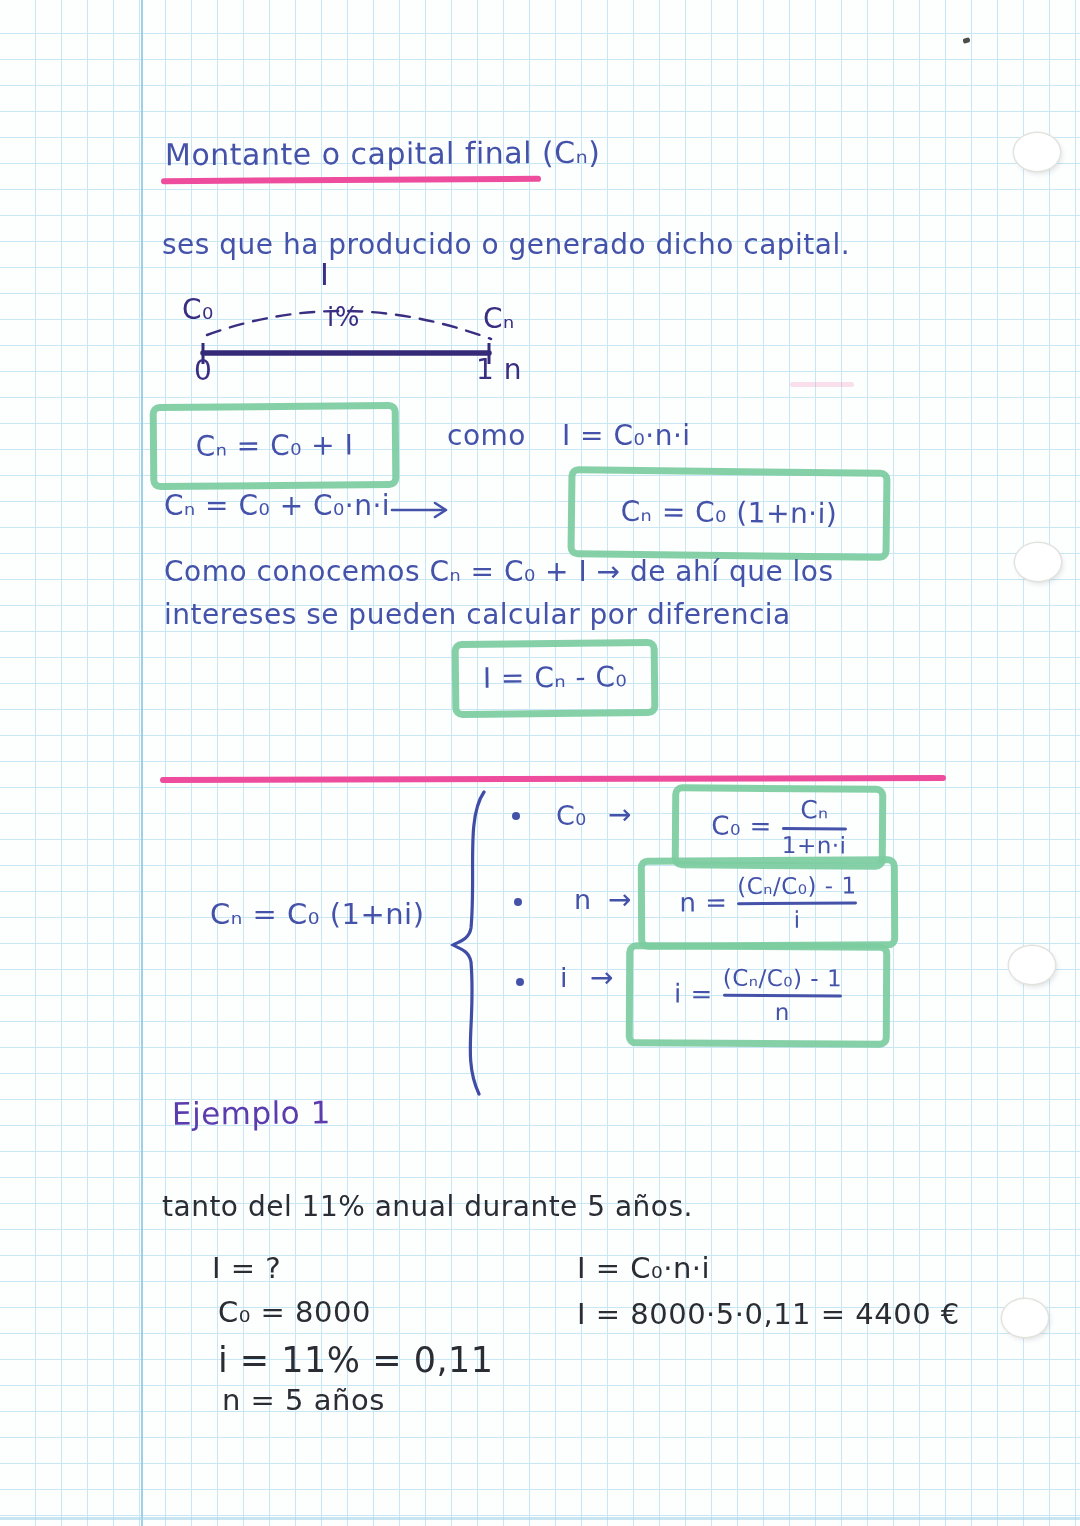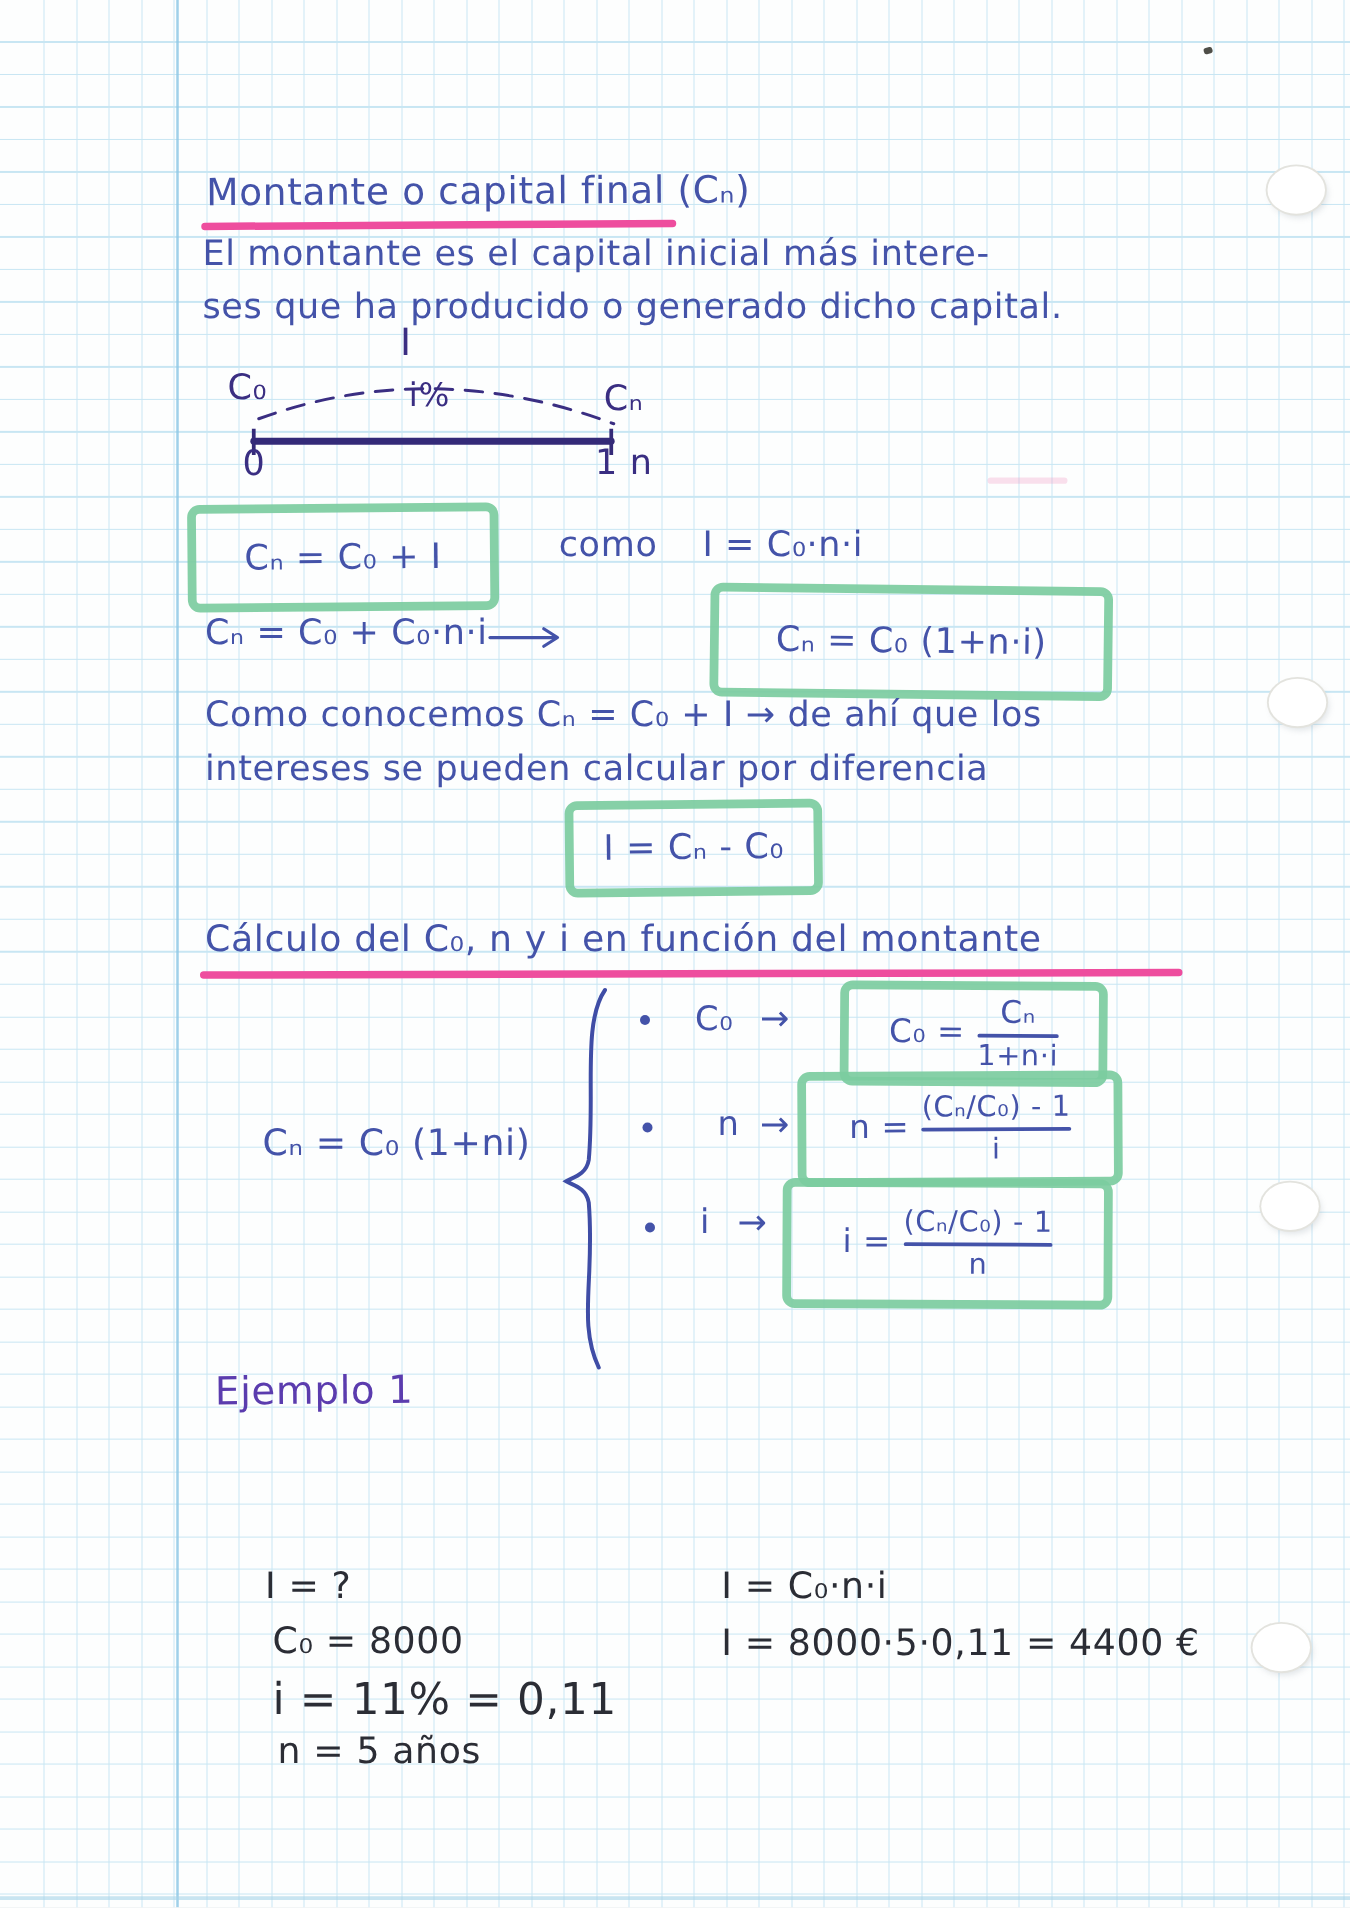--- a/index.html
+++ b/index.html
@@ -42,21 +42,20 @@
   <div class="hole" style="left:1015px;top:543px"></div>
   <div class="hole" style="left:1009px;top:946px"></div>
   <div class="hole" style="left:1002px;top:1299px"></div>
 
   <div class="speck"></div>
   <div class="smudge"></div>
 
   <div class="hw" style="left:165px;top:137px;font-size:30px;transform:rotate(-0.3deg)">Montante o capital final (Cₙ)</div>
   <div class="underline" style="left:161px;top:177px;width:380px;transform:rotate(-0.35deg)"></div>
 
-  <div class="hw" style="left:162px;top:187px;font-size:28px">El montante es el capital inicial más intere-</div>
   <div class="hw" style="left:162px;top:229px;font-size:28px">ses que ha producido o generado dicho capital.</div>
 
   <div class="hw purple" style="left:320px;top:258px;font-size:30px">I</div>
   <svg style="position:absolute;left:193px;top:283px" width="310" height="84" viewBox="0 0 310 84">
     <path d="M 14 52 Q 152 2 298 56" fill="none" stroke="#3a2e82" stroke-width="2.4" stroke-dasharray="14 10" stroke-linecap="round"></path>
     <line x1="10" y1="70" x2="296" y2="70" stroke="#342a78" stroke-width="5.5" stroke-linecap="round"></line>
     <line x1="10" y1="60" x2="10" y2="81" stroke="#342a78" stroke-width="3"></line>
     <line x1="296" y1="60" x2="296" y2="81" stroke="#342a78" stroke-width="3"></line>
   </svg>
   <div class="hw purple" style="left:182px;top:294px;font-size:28px">C₀</div>
@@ -84,21 +83,20 @@
     <span class="hw" style="position:static;font-size:28px">Cₙ = C₀ (1+n·i)</span>
   </div>
 
   <div class="hw" style="left:164px;top:556px;font-size:28px">Como conocemos   Cₙ = C₀ + I   →   de ahí que los</div>
   <div class="hw" style="left:164px;top:599px;font-size:28px">intereses se pueden calcular por diferencia</div>
 
   <div class="gbox" style="left:452px;top:640px;width:192px;height:63px;transform:rotate(-0.6deg)">
     <span class="hw" style="position:static;font-size:28px">I = Cₙ - C₀</span>
   </div>
 
-  <div class="hw" style="left:164px;top:735px;font-size:29px">Cálculo del C₀, n y i en función del montante</div>
   <div class="underline" style="left:160px;top:776px;width:786px;transform:rotate(-0.15deg)"></div>
 
   <div class="hw" style="left:210px;top:898px;font-size:29px">Cₙ = C₀ (1+ni)</div>
   <svg style="position:absolute;left:446px;top:788px" width="46" height="310" viewBox="0 0 46 310">
     <path d="M 38 4 C 20 30, 30 85, 25 140 C 23 152, 12 154, 7 157 C 12 160, 23 162, 25 174 C 30 235, 16 270, 33 306" fill="none" stroke="#3f4da6" stroke-width="3.2" stroke-linecap="round"></path>
   </svg>
 
   <div class="dot" style="left:512px;top:812px"></div>
   <div class="hw" style="left:556px;top:800px;font-size:27px">C₀</div>
   <div class="hw" style="left:608px;top:799px;font-size:28px">→</div>
@@ -129,20 +127,21 @@
   <div class="gbox" style="left:626px;top:943px;width:250px;height:90px;transform:rotate(0.3deg)">
     <span class="hw" style="position:static;font-size:26px">i =</span>
     <span class="frac">
       <span class="hw" style="position:static;font-size:23px">(Cₙ/C₀) - 1</span>
       <span class="bar"></span>
       <span class="hw" style="position:static;font-size:23px">n</span>
     </span>
   </div>
 
   <div class="hw violet" style="left:172px;top:1096px;font-size:31px;transform:rotate(-0.5deg)">Ejemplo 1</div>
+  <div class="hw black" style="left:162px;top:1191px;font-size:28px">tanto del 11% anual durante 5 años.</div>
 
   <div class="hw black" style="left:212px;top:1252px;font-size:29px">I = ?</div>
   <div class="hw black" style="left:218px;top:1296px;font-size:29px">C₀ = 8000</div>
   <div class="hw black" style="left:218px;top:1340px;font-size:35px">i = 11% = 0,11</div>
   <div class="hw black" style="left:222px;top:1384px;font-size:29px">n = 5 años</div>
 
   <div class="hw black" style="left:577px;top:1252px;font-size:29px">I = C₀·n·i</div>
   <div class="hw black" style="left:577px;top:1298px;font-size:29px">I = 8000·5·0,11 =  4400 €</div>
 
 </div>

